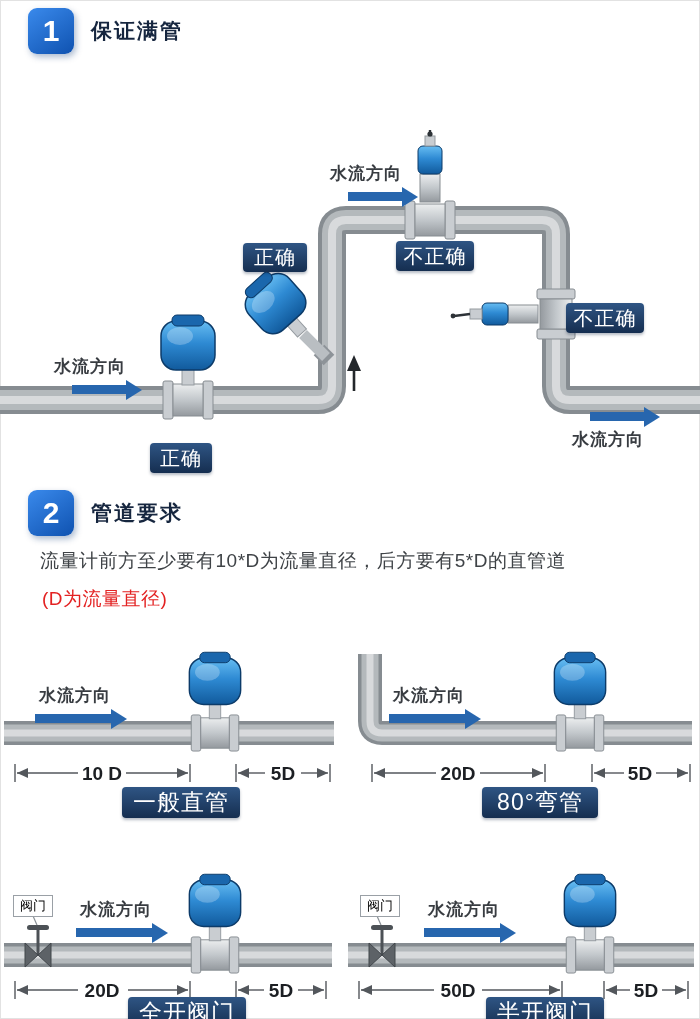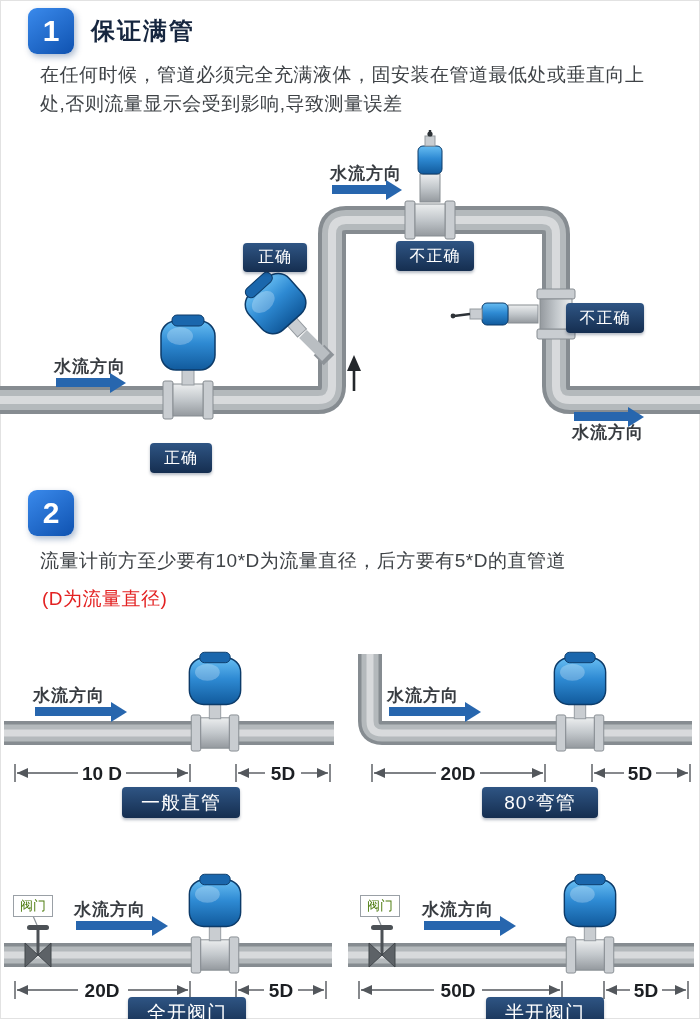--- a/index.html
+++ b/index.html
@@ -5,58 +5,57 @@
   html,body{margin:0;padding:0;background:#f2f2f2;}
   .page{position:relative;width:700px;height:1019px;background:#ffffff;overflow:hidden;
         font-family:"Liberation Sans","DejaVu Sans",sans-serif;
         box-shadow:inset 0 0 0 1px #e2e2e2;margin:0 auto;}
   .hdr{position:absolute;display:flex;align-items:center;gap:17px;}
   .numbox{width:46px;height:46px;border-radius:9px;
           background:linear-gradient(145deg,#3a8aec,#0f52b0);
           color:#fff;font-size:30px;font-weight:700;
           display:flex;align-items:center;justify-content:center;
           box-shadow:2px 3px 6px rgba(16,60,120,.35);}
-  .sec-title{font-size:24px;font-weight:700;color:#16263f;letter-spacing:2px;}
+  .sec-title{font-size:21px;font-weight:700;color:#16263f;letter-spacing:2px;}
   .para{position:absolute;font-size:19px;color:#3f4347;line-height:1.55;letter-spacing:.5px;}
   .note{position:absolute;font-size:19px;color:#e32222;letter-spacing:.5px;}
-  .flow{position:absolute;display:flex;flex-direction:column;align-items:flex-start;}
+  .flow{position:absolute;display:flex;flex-direction:column;align-items:flex-end;gap:7px;}
   .flow-text{font-size:17px;font-weight:600;color:#383c41;letter-spacing:1px;}
   .arr{height:9px;width:54px;background:#2766ae;position:relative;margin-left:2px;}
   .arr:after{content:"";position:absolute;left:100%;top:50%;transform:translateY(-50%);
              width:0;height:0;border-left:16px solid #2766ae;
              border-top:10px solid transparent;border-bottom:10px solid transparent;}
   .arr.long{width:76px;}
   .navy{position:absolute;display:flex;align-items:center;justify-content:center;
         background:linear-gradient(180deg,#2f5584,#152e50);color:#fff;
-        border-radius:4px;font-size:16px;letter-spacing:1px;
+        border-radius:4px;font-size:20px;letter-spacing:1px;
         box-shadow:0 2px 3px rgba(10,30,60,.3);}
-  .cap{font-size:19px;}
+  .cap{font-size:23px;}
   .valve-label{position:absolute;width:38px;height:20px;border:1px solid #9aa0a6;background:#fff;
-               color:#4d7c0f;font-size:13px;display:flex;align-items:center;justify-content:center;}
+               color:#000000;font-size:13px;display:flex;align-items:center;justify-content:center;}
   svg.diag{position:absolute;overflow:visible;}
   .p1{fill:none;stroke:#868c91;stroke-width:28;}
   .p2{fill:none;stroke:#b4b9bc;stroke-width:20;}
   .p3{fill:none;stroke:#d8dadc;stroke-width:8;}
   .q1{fill:none;stroke:#868c91;stroke-width:24;}
   .q2{fill:none;stroke:#b4b9bc;stroke-width:17;}
   .q3{fill:none;stroke:#d8dadc;stroke-width:7;}
   .dim line{stroke:#53575c;stroke-width:1.4;}
   .dim polygon{fill:#53575c;}
   .dimtxt{font-family:"Liberation Sans","DejaVu Sans",sans-serif;font-size:19px;font-weight:600;fill:#1c1f23;}
 </style>
 </head>
 <body>
 
 <div class="page">
 
   <div class="hdr" style="left:28px;top:8px;">
     <div class="numbox">1</div>
     <div class="sec-title">保证满管</div>
   </div>
-  <div class="para" style="left:40px;top:60px;width:628px;">在任何时候，管道必须完全充满液体，固安装在管道最低处或垂直向上处,否则流量显示会受到影响,导致测量误差</div>
 
   <svg class="diag" style="left:0;top:128px;" width="700" height="350" viewBox="0 0 700 350">
     <defs>
       <linearGradient id="gSteel" x1="0" y1="0" x2="0" y2="1">
         <stop offset="0" stop-color="#eceeef"></stop>
           <stop offset="0.5" stop-color="#c2c7cb"></stop>
           <stop offset="1" stop-color="#94999e"></stop>
       </linearGradient>
       <linearGradient id="gBlue" x1="0" y1="0" x2="0" y2="1">
         <stop offset="0" stop-color="#67bdf2"></stop>
@@ -134,20 +133,21 @@
   </div>
   <div class="navy" style="left:150px;top:443px;width:62px;height:30px;">正确</div>
   <div class="navy" style="left:566px;top:303px;width:78px;height:30px;">不正确</div>
   <div class="flow" style="left:572px;top:412px;">
     <span class="arr"></span>
     <span class="flow-text">水流方向</span>
   </div>
 
   <div class="hdr" style="left:28px;top:490px;">
     <div class="numbox">2</div>
+    <div class="sec-title">管道要求</div>
   </div>
   <div class="para" style="left:40px;top:546px;width:640px;">流量计前方至少要有10*D为流量直径，后方要有5*D的直管道</div>
   <div class="note" style="left:42px;top:586px;">(D为流量直径)</div>
 
   <svg class="diag" style="left:8px;top:630px;" width="332" height="198" viewBox="0 0 332 198">
     <g>
       <path class="q1" d="M -4 103 H 326"></path>
         <path class="q2" d="M -4 103 H 326"></path>
         <path class="q3" d="M -4 103 H 326"></path>
     </g>

